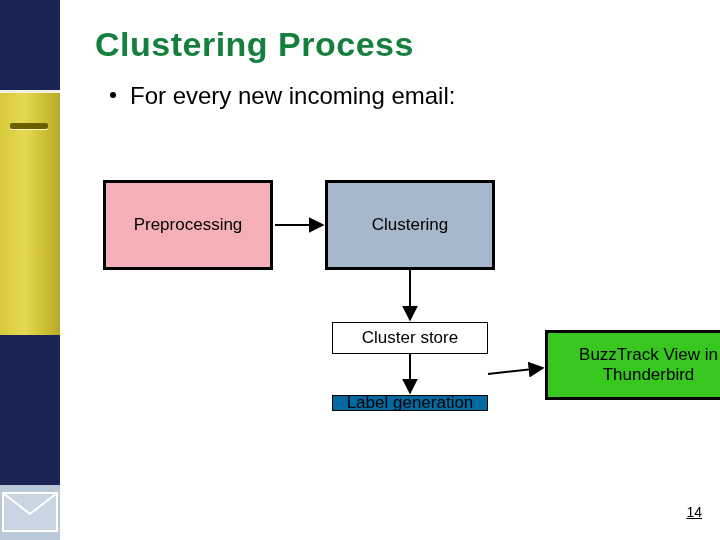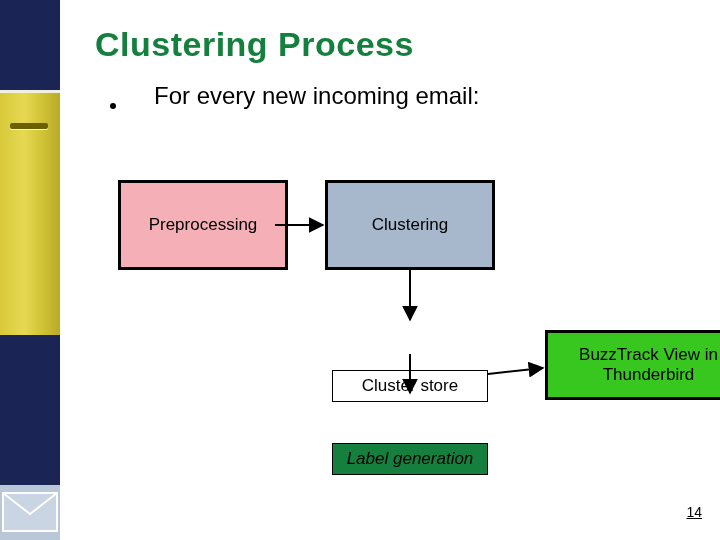--- a/index.html
+++ b/index.html
@@ -70,25 +70,24 @@
   .title {
     color: #15803d;
     font-size: 34px;
     font-weight: bold;
     margin: 0 0 18px 0;
     letter-spacing: 0.5px;
   }
 
   .bullet-row {
     display: flex;
-    align-items: center;
+    align-items: flex-start;
     font-size: 24px;
     color: #000;
     margin-left: 15px;
-    gap: 24px;
   }
   .bullet-row .dot {
     width: 6px; height: 6px;
     background: #000;
     border-radius: 50%;
     margin-right: 14px;
     position: relative;
     top: 10px;
     flex: 0 0 auto;
   }
@@ -110,26 +109,25 @@
     text-align: center;
     font-size: 17px;
     color: #000;
     box-sizing: border-box;
     padding: 0 4px;
     line-height: 1.15;
   }
   .box.small {
     border-width: 1.5px;
     height: 32px;
-    margin-top: 48px;
-  }
-  #box-pre    { left: 58px;  top: 10px;  width: 170px; height: 90px; background: #f4b0b6; }
+  }
+  #box-pre    { left: 43px;  top: 10px;  width: 170px; height: 90px; background: #f4b0b6; }
   #box-clus   { left: 265px; top: 10px;  width: 170px; height: 90px; background: #a8b8cc; text-align: center; }
   #box-store  { left: 272px; top: 152px; width: 156px; height: 32px; background: #fff; }
-  #box-label  { left: 272px; top: 225px; width: 156px; height: 32px; background: #15803d; font-style: italic; }
+  #box-label  { left: 272px; top: 225px; width: 156px; height: 16px; background: #0369a1; }
   #box-buzz   { left: 485px; top: 160px; width: 207px; height: 70px; background: #37c71f; }
 
   svg.arrows {
     position: absolute;
     left: 0; top: 0;
     width: 660px; height: 330px;
     pointer-events: none;
   }
 
   .pagenum {

